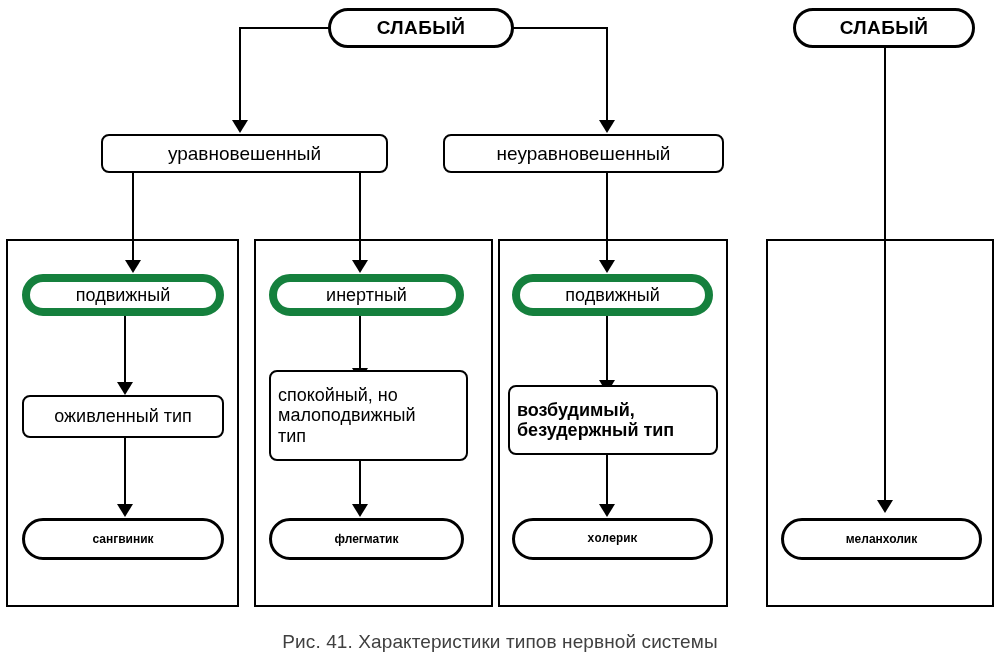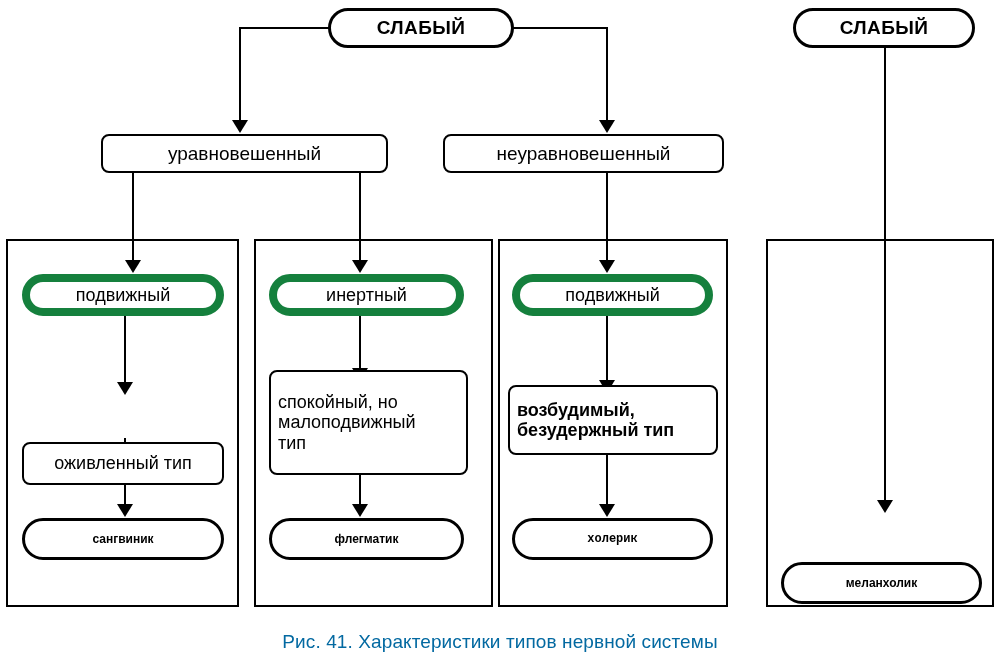--- a/index.html
+++ b/index.html
@@ -101,21 +101,21 @@
     z-index: 4;
   }
 
   
   .caption {
     position: absolute;
     left: 0;
     width: 1000px;
     text-align: center;
     font-size: 19px;
-    color: #0369a1;
+    color: #404040;
     letter-spacing: 0.1px;
   }
 </style>
 </head>
 <body>
 
 <div id="canvas">
 
   <div class="group" style="left:6px; top:239px; width:233px; height:368px;"></div>
   <div class="group" style="left:254px; top:239px; width:239px; height:368px;"></div>
@@ -170,33 +170,33 @@
   </div>
 
   <div class="node rect level2-label" style="left:443px; top:134px; width:281px; height:39px;">
     <span>неуравновешенный</span>
   </div>
 
   <div class="node pill-thin stage-label" style="left:22px; top:274px; width:202px; height:42px;">
     <span>подвижный</span>
   </div>
 
-  <div class="node rect stage-label" style="left:22px; top:395px; width:202px; height:43px;margin-top:47px;">
+  <div class="node rect stage-label" style="left:22px; top:395px; width:202px; height:43px;">
     <span>оживленный тип</span>
   </div>
 
   <div class="node pill temperament-label" style="left:22px; top:518px; width:202px; height:42px;">
     <span>сангвиник</span>
   </div>
 
   <div class="node pill-thin stage-label" style="left:269px; top:274px; width:195px; height:42px;">
     <span>инертный</span>
   </div>
 
-  <div class="node rect rect-text desc-label" style="left:269px; top:370px; width:199px; height:105px;">
+  <div class="node rect rect-text desc-label" style="left:269px; top:370px; width:199px; height:91px;">
     <span>
       <span>спокойный, но</span><br>
       <span>малоподвижный</span><br>
       <span>тип</span>
     </span>
   </div>
 
   <div class="node pill temperament-label" style="left:269px; top:518px; width:195px; height:42px;">
     <span>флегматик</span>
   </div>
@@ -209,19 +209,19 @@
     <span>
       <span>возбудимый,</span><br>
       <span>безудержный тип</span>
     </span>
   </div>
 
   <div class="node pill temperament-label" style="left:512px; top:518px; width:201px; height:42px;font-family:Liberation Mono, monospace;">
     <span>холерик</span>
   </div>
 
-  <div class="node pill temperament-label" style="left:781px; top:518px; width:201px; height:42px;margin-top:44px;">
+  <div class="node pill temperament-label" style="left:781px; top:518px; width:201px; height:42px;">
     <span>меланхолик</span>
   </div>
 
   <div class="caption" style="top:631px;">Рис. 41. Характеристики типов нервной системы</div>
 
 </div>
 
 </body></html>

